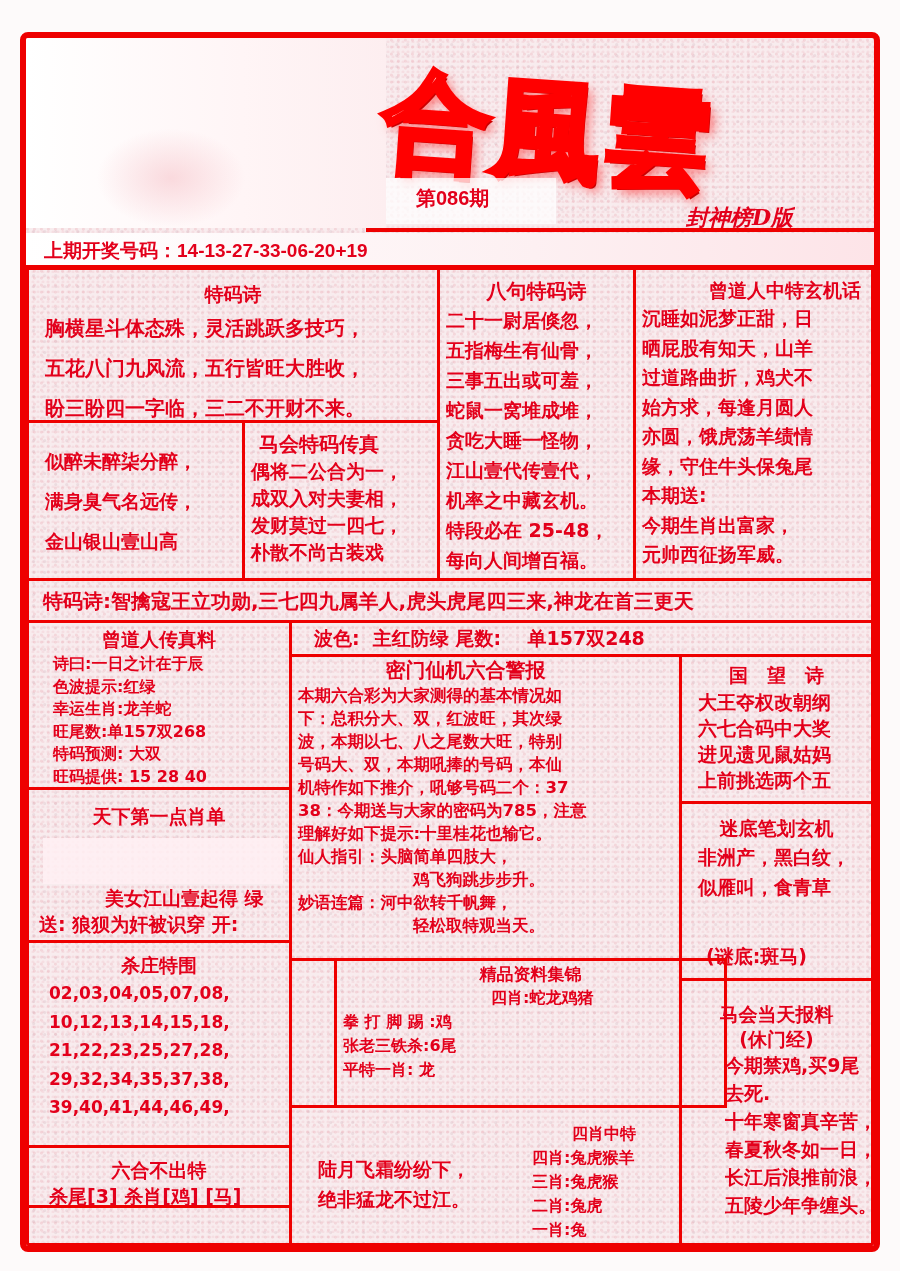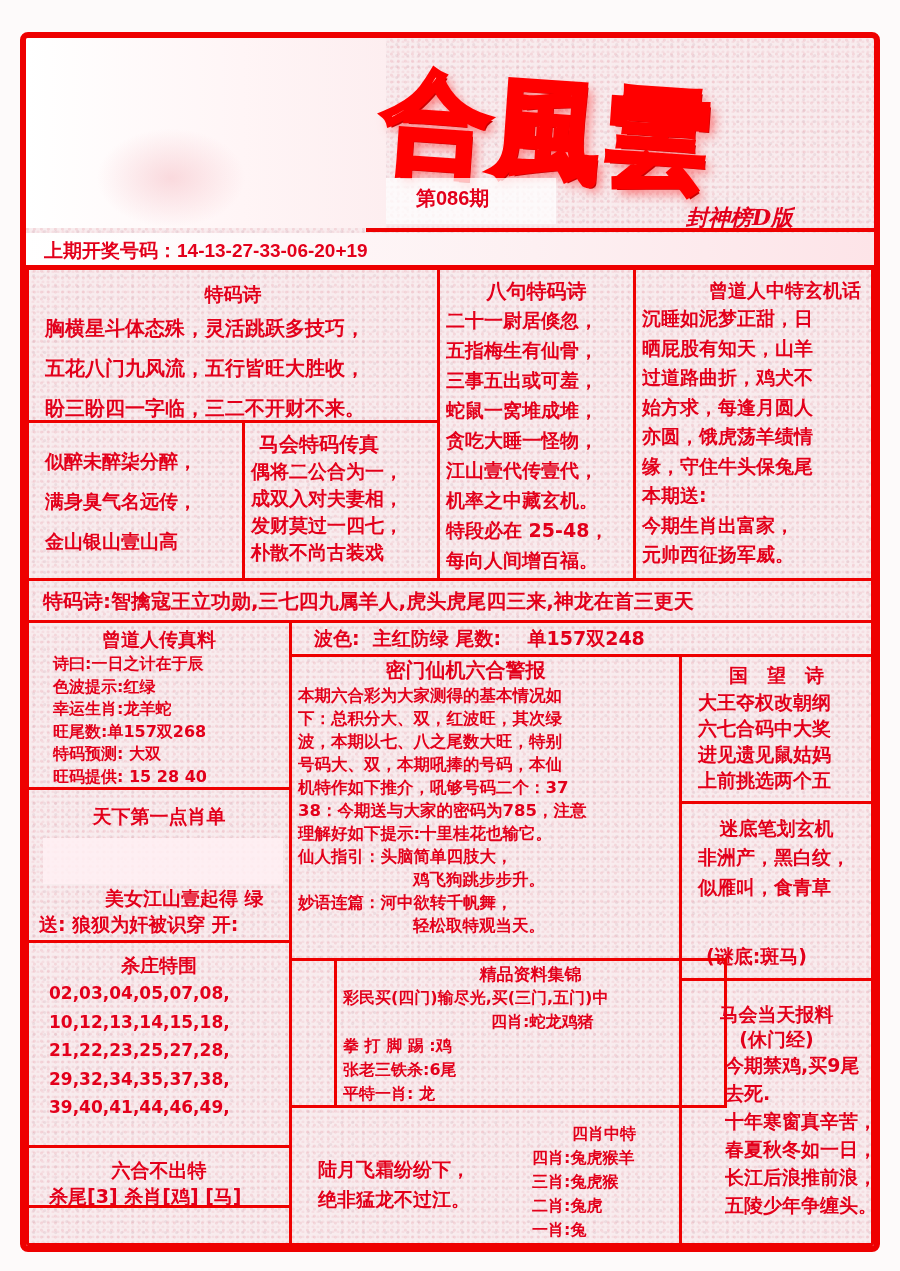--- a/index.html
+++ b/index.html
@@ -201,21 +201,20 @@
     <div class="lines f19" style="padding-left:16px; line-height:30px;">
       <div>非洲产，黑白纹，</div>
       <div>似雁叫，食青草</div>
     </div>
     <div class="t f19 abs" style="left:24px; top:140px;">(谜底:斑马)</div>
   </div>
 
   <div class="box" style="left:263px; top:920px; width:393px; height:150px;margin-left:45px;">
     <div class="title" style="margin-top:2px; font-size:17px;">精品资料集锦</div>
     <div class="lines f16" style="padding-left:6px; line-height:24px;">
-      <div>彩民买(四门)输尽光,买(三门,五门)中</div>
       <div style="padding-left:148px;">四肖:蛇龙鸡猪</div>
       <div>拳 打 脚 踢 :鸡</div>
       <div>张老三铁杀:6尾</div>
       <div>平特一肖: 龙</div>
     </div>
   </div>
 
   <div class="box" style="left:263px; top:1067px; width:393px; height:141px;">
     <div class="lines f19 abs" style="left:26px; top:46px; line-height:30px;">
       <div>陆月飞霜纷纷下，</div>

